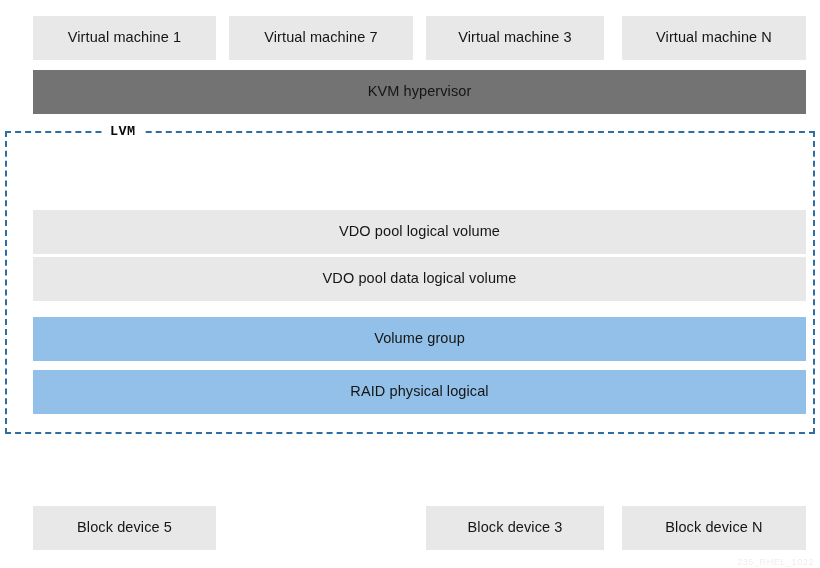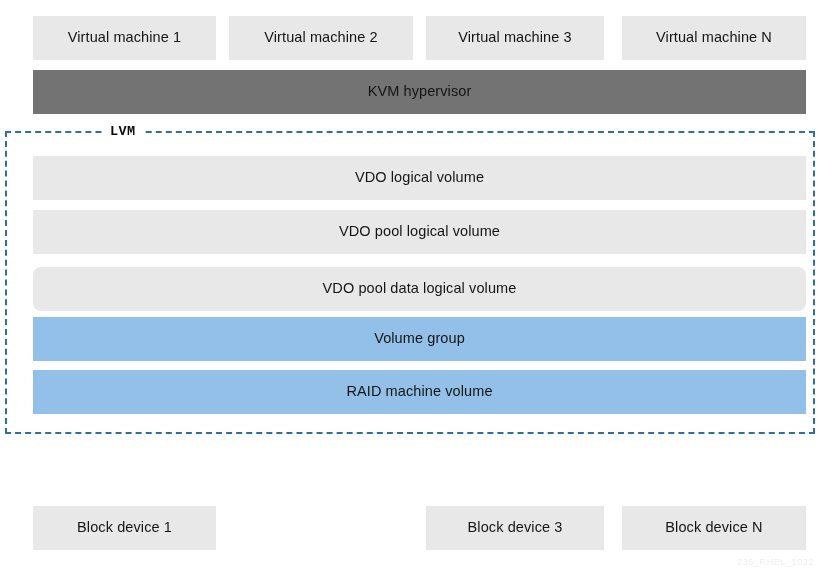--- a/index.html
+++ b/index.html
@@ -94,55 +94,52 @@
 </style>
 </head>
 <body>
 
 <div id="diagram">
 
   <div class="box grey quad col1" style="top:16px;">
     <span>Virtual machine 1</span>
   </div>
   <div class="box grey quad col2" style="top:16px;">
-    <span>Virtual machine 2</span>
+    <span>Virtual machine 7</span>
   </div>
   <div class="box grey quad col3" style="top:16px;">
     <span>Virtual machine 3</span>
   </div>
   <div class="box grey quad col4" style="top:16px;text-align:right;">
     <span>Virtual machine N</span>
   </div>
 
   <div class="box lightblue row-full" style="top:70px;">
     <span>KVM hypervisor</span>
   </div>
 
   <div id="lvm-group"></div>
   <div id="lvm-label">LVM</div>
 
-  <div class="box grey row-full" style="top:156px;">
-    <span>VDO logical volume</span>
-  </div>
   <div class="box grey row-full" style="top:210px;">
     <span>VDO pool logical volume</span>
   </div>
-  <div class="box grey row-full" style="top:267px;border-radius:8px;">
+  <div class="box grey row-full" style="top:257px;">
     <span>VDO pool data logical volume</span>
   </div>
   <div class="box blue row-full" style="top:317px;">
     <span>Volume group</span>
   </div>
   <div class="box blue row-full" style="top:370px;">
-    <span>RAID machine volume</span>
+    <span>RAID physical logical</span>
   </div>
 
 
   <div class="box grey quad col1" style="top:506px;">
-    <span>Block device 1</span>
+    <span>Block device 5</span>
   </div>
   <div class="box grey quad col3" style="top:506px;">
     <span>Block device 3</span>
   </div>
   <div class="box grey quad col4" style="top:506px;">
     <span>Block device N</span>
   </div>
 
   <div id="watermark">235_RHEL_1022</div>
 

